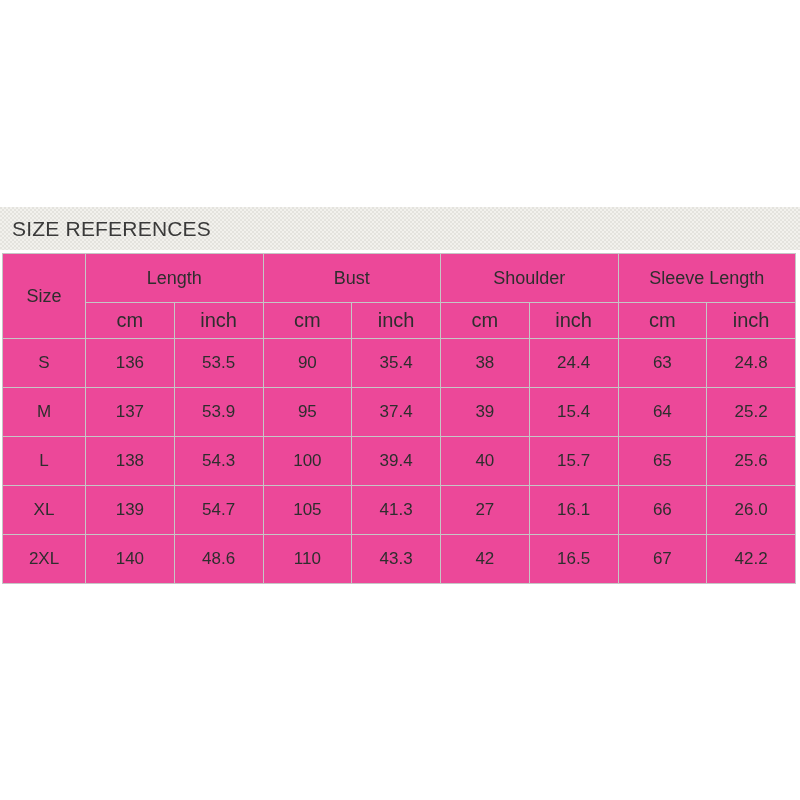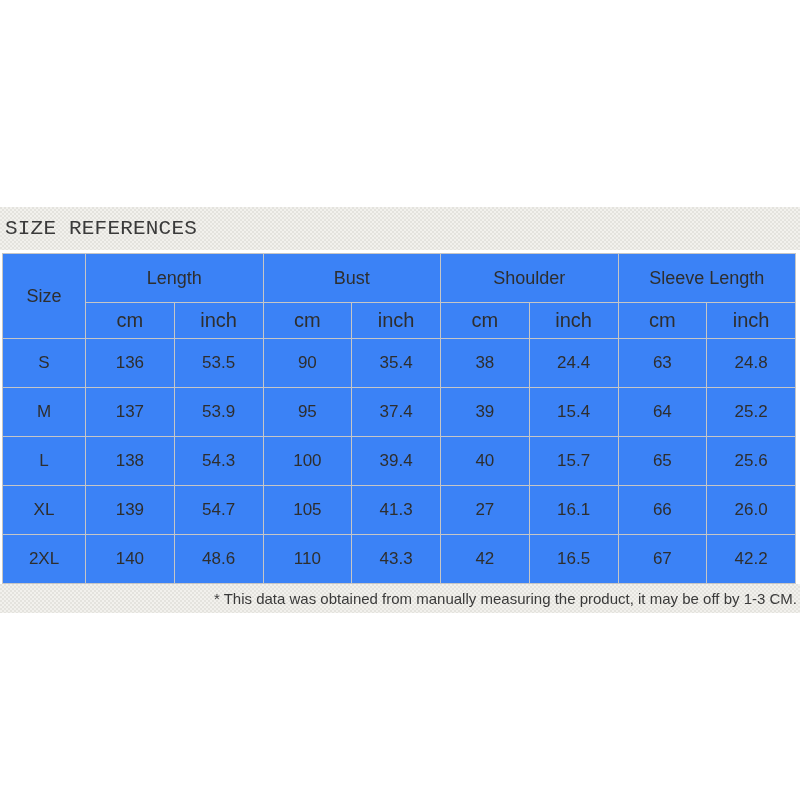--- a/index.html
+++ b/index.html
@@ -27,39 +27,38 @@
     top: 207px;
     left: 0;
     width: 800px;
     height: 43px;
     line-height: 43px;
   }
   .title-band .title-text {
     font-size: 21px;
     letter-spacing: 0.2px;
     color: #3a3a3a;
-    padding-left: 5px;
-    font-family: Liberation Mono, monospace;
+    padding-left: 12px;
   }
   .table-wrap {
     position: absolute;
     top: 253px;
     left: 2px;
     width: 794px;
   }
   table.size-table {
     width: 100%;
     border-collapse: collapse;
     table-layout: fixed;
     background: #ffffff;
   }
   table.size-table th,
   table.size-table td {
     border: 1px solid #c6c6c6;
-    background: #3b82f6;
+    background: #ec4899;
     text-align: center;
     vertical-align: middle;
     font-weight: normal;
     color: #2e2e2e;
     padding: 0;
   }
   col.size-col { width: 83px; }
   tr.group-row th { height: 48px; font-size: 18px; }
   th.corner-cell { font-size: 18px; }
   tr.units-row th { height: 35px; font-size: 20px; }
@@ -175,17 +174,14 @@
           <td>43.3</td>
           <td>42</td>
           <td>16.5</td>
           <td>67</td>
           <td>42.2</td>
         </tr>
       </tbody>
     </table>
   </div>
 
-  <div class="foot-band band">
-    <span class="foot-text">* This data was obtained from manually measuring the product, it may be off by 1-3 CM.</span>
-  </div>
 
 </div>
 
 </body></html>

